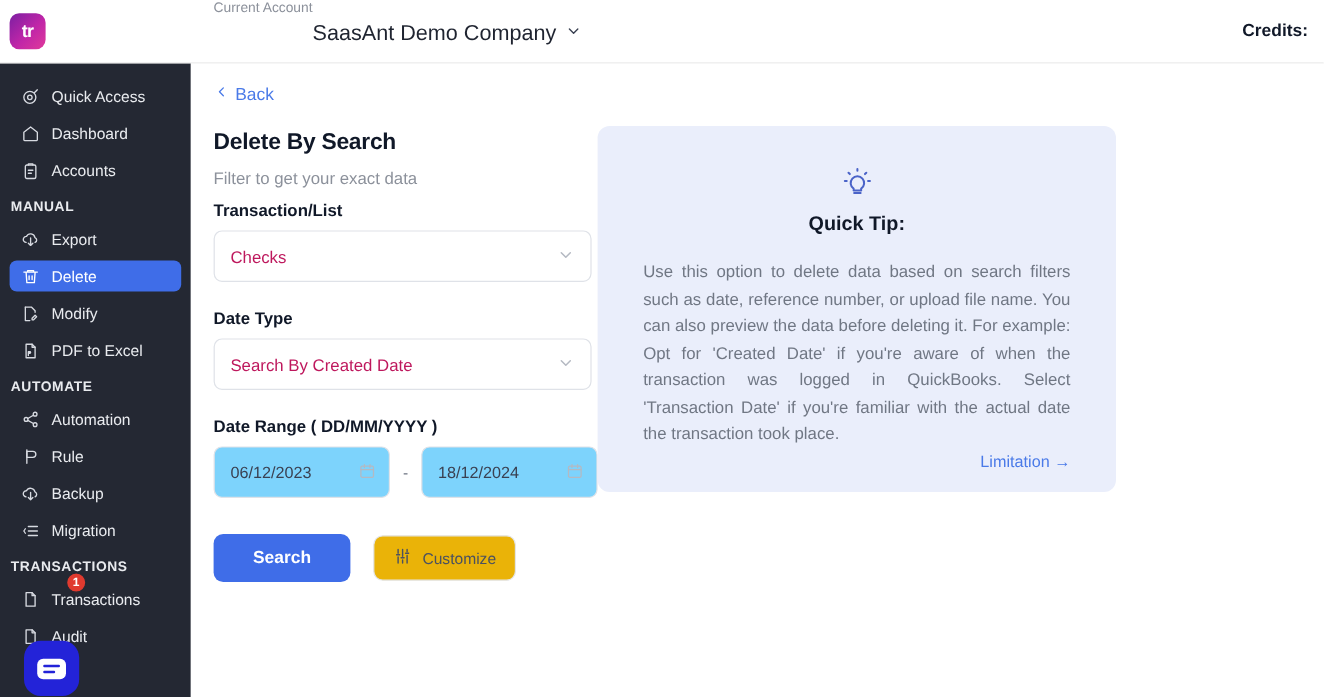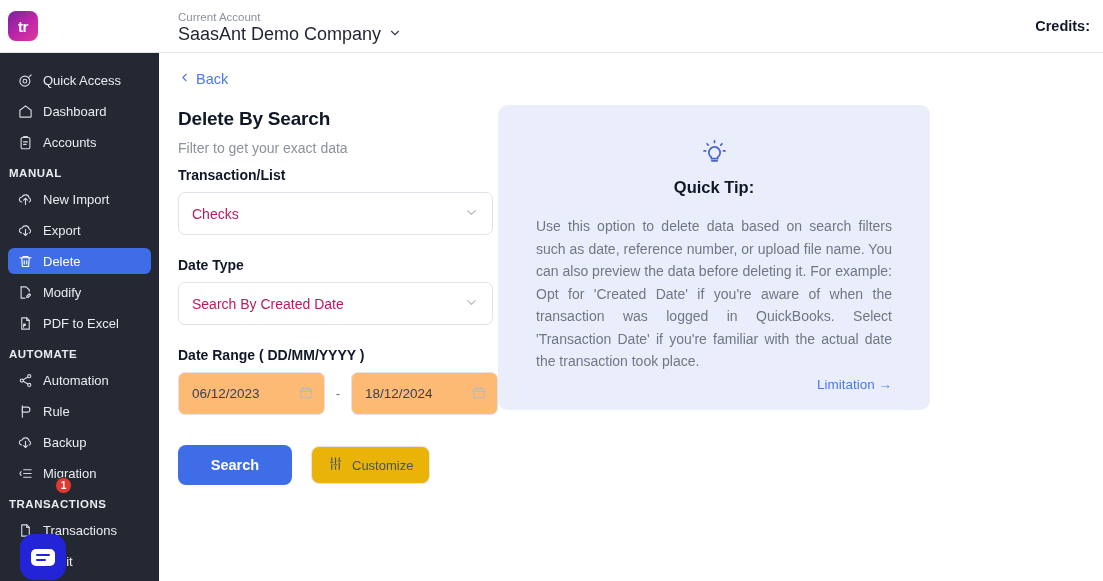--- a/index.html
+++ b/index.html
@@ -35,21 +35,21 @@
     display: block; font-size: 12.5px; font-weight: 700;
     color: #101828; letter-spacing: -0.2px;
   }
   .logo-words .l2 {
     display: block; font-size: 18px; font-weight: 700;
     color: #101828; letter-spacing: -0.6px; margin-top: -1px;
   }
 
   .account {
     margin-left: 19px;
-    display: flex; flex-direction: column; justify-content: center;
+    display: flex; flex-direction: row; justify-content: center;
     height: 53px;
   }
   .account-label {
     font-size: 11.5px; color: #8c919b; line-height: 14px;
   }
   .account-row {
     display: flex; align-items: center; gap: 7px;
     font-size: 18px; color: #1f2430; line-height: 18px; margin-top: 1px; text-align: right;
   }
   .chev { display: inline-block; color: #3a4152; }
@@ -141,21 +141,21 @@
   }
   .select-box .caret {
     position: absolute; right: 13px; top: 50%;
     transform: translateY(-50%); color: #b4b9c2;
   }
   .group { margin-bottom: 22px; }
 
   .date-row { display: flex; align-items: center; gap: 0; }
   .date-box {
     position: relative; width: 147px; height: 43px;
-    border: 1px solid #dfe2e8; border-radius: 7px; background: #fdba74;
+    border: 1px solid #dfe2e8; border-radius: 7px; background: #7dd3fc;
     display: flex; align-items: center; padding: 0 13px;
     font-size: 13.5px; color: #3a4152; cursor: pointer;
   }
   .date-box .cal {
     position: absolute; right: 11px; top: 50%;
     transform: translateY(-50%); color: #b4b9c2;
   }
   .date-dash { width: 26px; text-align: center; color: #6b7280; font-size: 13px; }
 
   .actions { display: flex; align-items: center; gap: 19px; margin-top: 30px; }
@@ -244,29 +244,20 @@
         <rect x="5" y="4" width="14" height="18" rx="2"></rect>
         <path d="M9 4V2.5h6V4"></path>
           <path d="M9 11h6M9 15h4"></path>
       </svg>
     </span>
     <span>Accounts</span>
   </div>
 
   <div class="nav-section">MANUAL</div>
 
-  <div class="nav-item">
-    <span class="ico">
-      <svg width="15" height="15" viewBox="0 0 24 24" fill="none" stroke="currentColor" stroke-width="1.8" stroke-linecap="round" stroke-linejoin="round">
-        <path d="M6 16a4 4 0 0 1 .5-8 6 6 0 0 1 11.3 1.5A3.5 3.5 0 0 1 18 16"></path>
-        <path d="M12 20V10M9 13l3-3 3 3"></path>
-      </svg>
-    </span>
-    <span>New Import</span>
-  </div>
 
   <div class="nav-item">
     <span class="ico">
       <svg width="15" height="15" viewBox="0 0 24 24" fill="none" stroke="currentColor" stroke-width="1.8" stroke-linecap="round" stroke-linejoin="round">
         <path d="M6 16a4 4 0 0 1 .5-8 6 6 0 0 1 11.3 1.5A3.5 3.5 0 0 1 18 16"></path>
         <path d="M12 10v10M9 17l3 3 3-3"></path>
       </svg>
     </span>
     <span>Export</span>
   </div>

